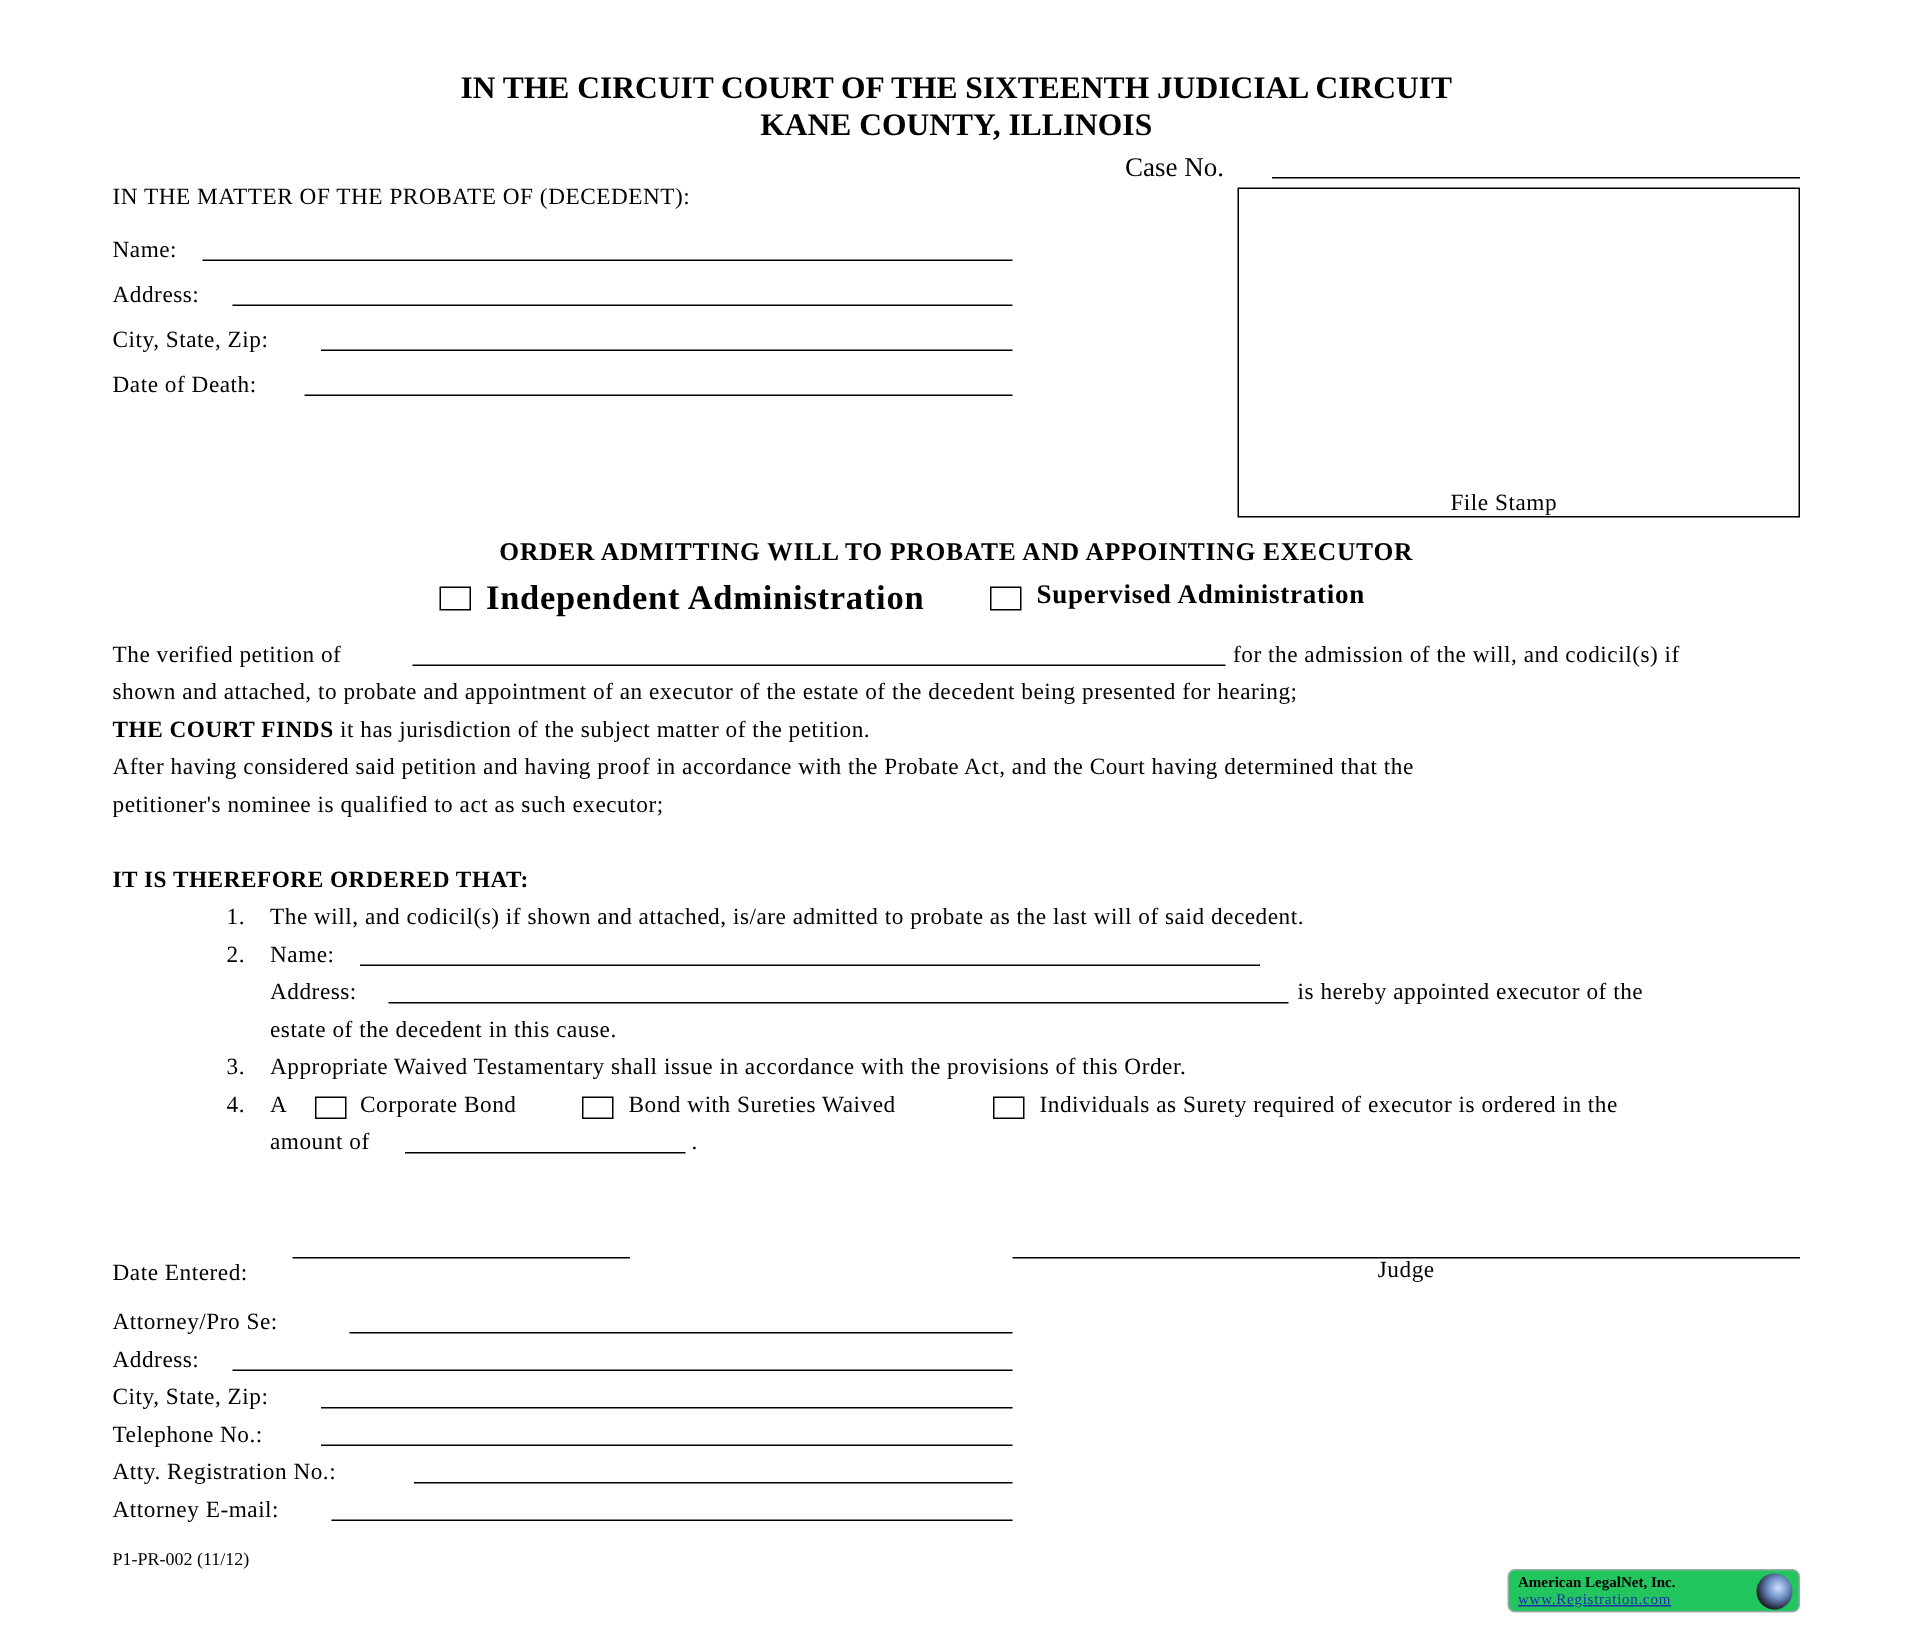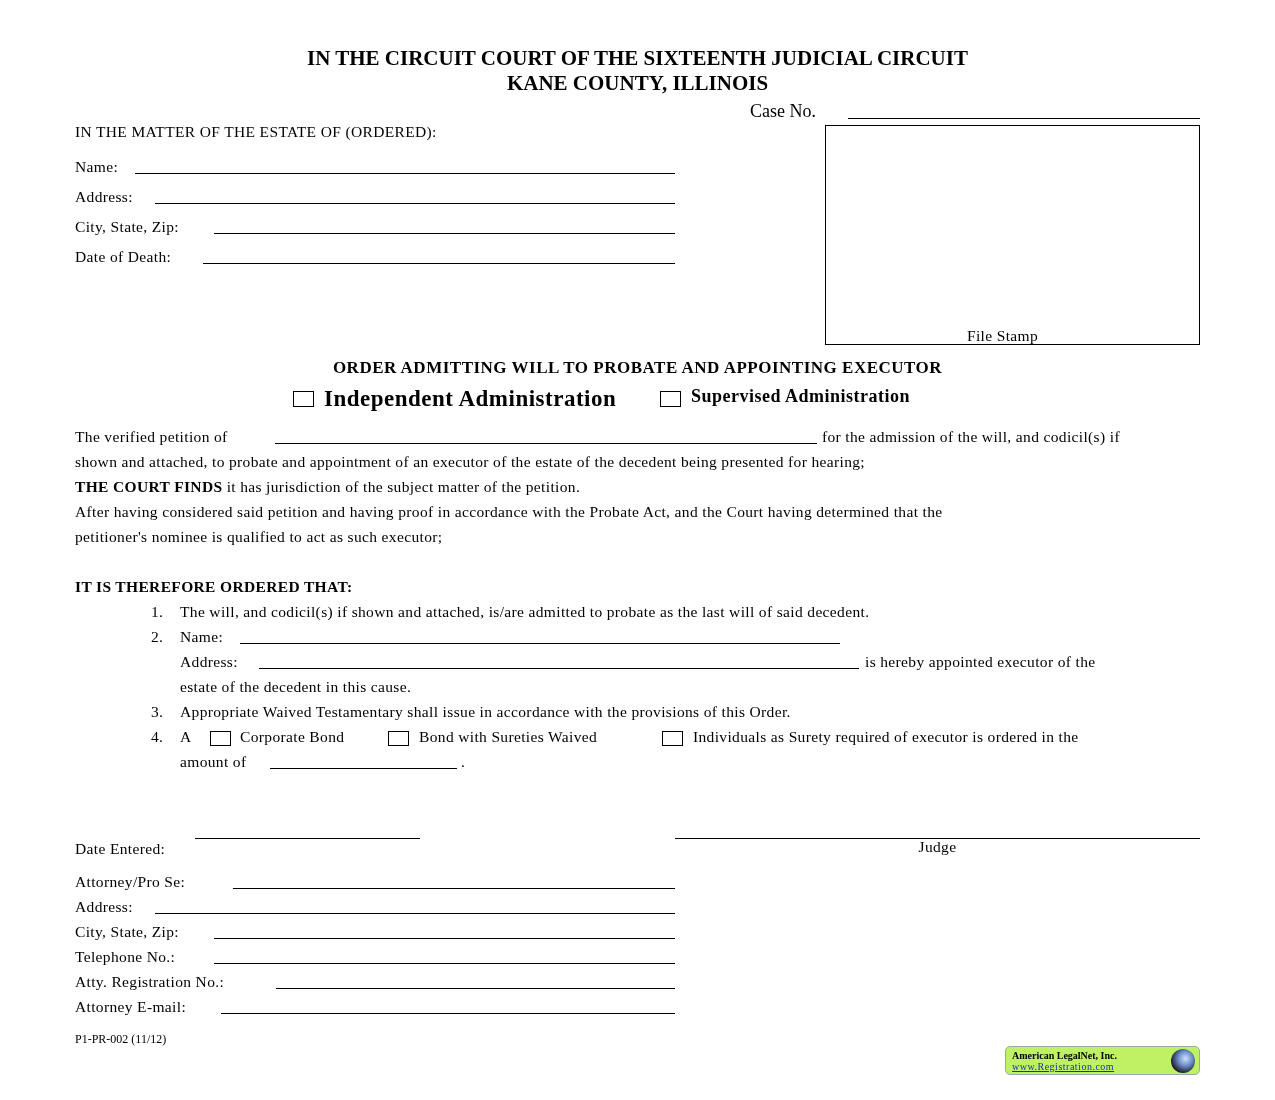--- a/index.html
+++ b/index.html
@@ -10,39 +10,39 @@
   }
   .abs { position: absolute; white-space: nowrap; }
   .title { font-weight: bold; font-size: 21px; text-align: center; left: 0; width: 1275px; }
   .t16 { font-size: 15.5px; letter-spacing: 0.35px; }
   .line { position: absolute; border-bottom: 1.2px solid #000; height: 0; }
   .cb { position: absolute; width: 17px; height: 14px; border: 1.2px solid #000; box-sizing: border-box; background: #fff; }
   .bold { font-weight: bold; }
   .stampbox { position: absolute; left: 825px; top: 125px; width: 375px; height: 220px; border: 1.3px solid #000; box-sizing: border-box; }
   .logo {
     position: absolute; left: 1005px; top: 1046px; width: 195px; height: 29px;
-    border: 1px solid #9aa; border-radius: 5px; box-sizing: border-box; background: #bef264;
+    border: 1px solid #9aa; border-radius: 5px; box-sizing: border-box; background: #22c55e;
   }
   .logo .name { position: absolute; left: 6px; top: 3px; font-size: 10px; font-weight: bold; font-family: "Liberation Serif", serif; }
   .logo .url { position: absolute; left: 6px; top: 14px; font-size: 10px; color: #1b2fa8; text-decoration: underline; font-family: "Liberation Serif", serif; letter-spacing: 0.5px; }
   .logo .globe {
     position: absolute; right: 4px; top: 2px; width: 24px; height: 24px; border-radius: 50%;
     background: radial-gradient(circle at 60% 40%, #cfe0ff 0%, #6d8fc7 35%, #223 70%, #000 100%);
   }
 </style>
 </head>
 <body>
 
 <div class="abs title" style="top:46px;">IN THE CIRCUIT COURT OF THE SIXTEENTH JUDICIAL CIRCUIT</div>
 <div class="abs title" style="top:71px;">KANE COUNTY, ILLINOIS</div>
 
 <div class="abs" style="left:750px; top:101px; font-size:18px;">Case No.</div>
 <div class="line" style="left:848px; top:118px; width:352px;"><span></span></div>
 
-<div class="abs t16" style="left:75px; top:123px;">IN THE MATTER OF THE ESTATE OF (ORDERED):</div>
+<div class="abs t16" style="left:75px; top:123px;">IN THE MATTER OF THE PROBATE OF (DECEDENT):</div>
 
 <div class="abs t16" style="left:75px; top:158px;">Name:</div>
 <div class="line" style="left:135px; top:173px; width:540px;"><span></span></div>
 
 <div class="abs t16" style="left:75px; top:188px;">Address:</div>
 <div class="line" style="left:155px; top:203px; width:520px;"><span></span></div>
 
 <div class="abs t16" style="left:75px; top:218px;">City, State, Zip:</div>
 <div class="line" style="left:214px; top:233px; width:461px;"><span></span></div>
 

